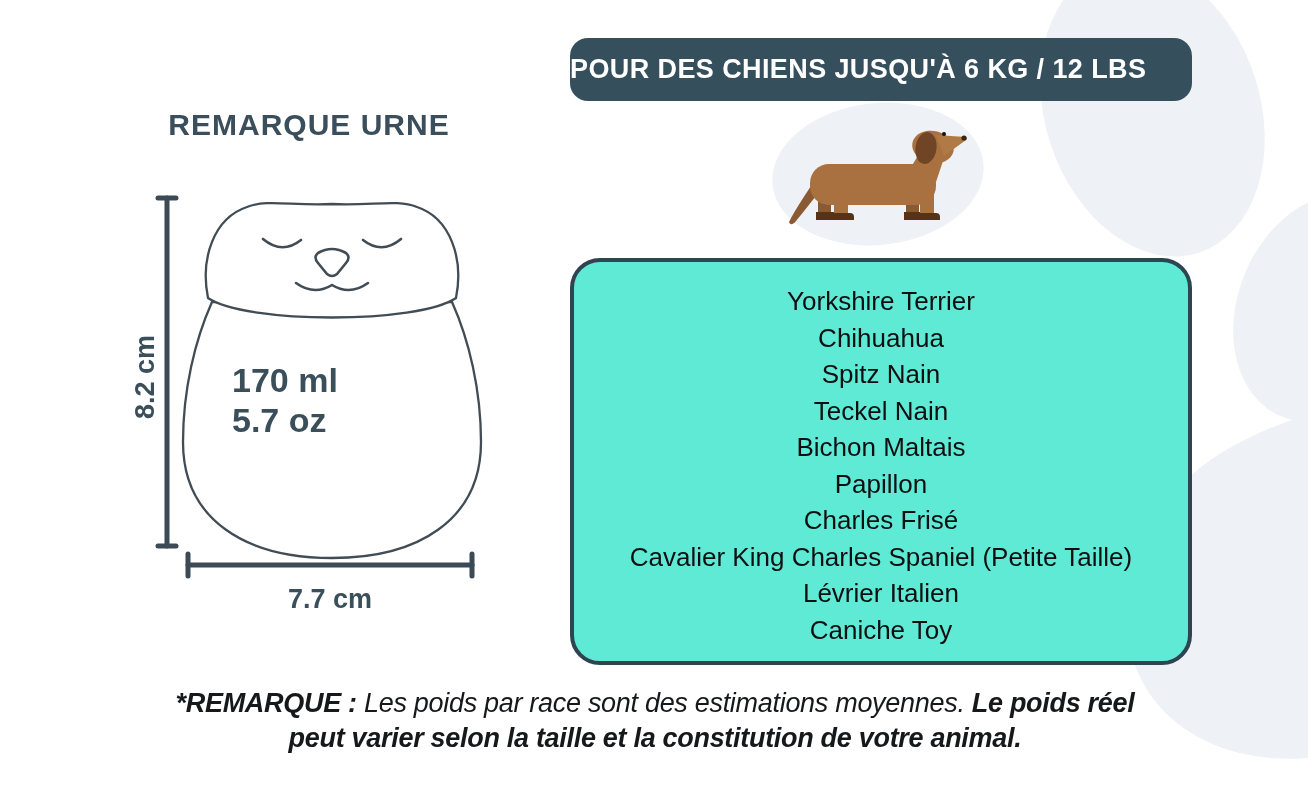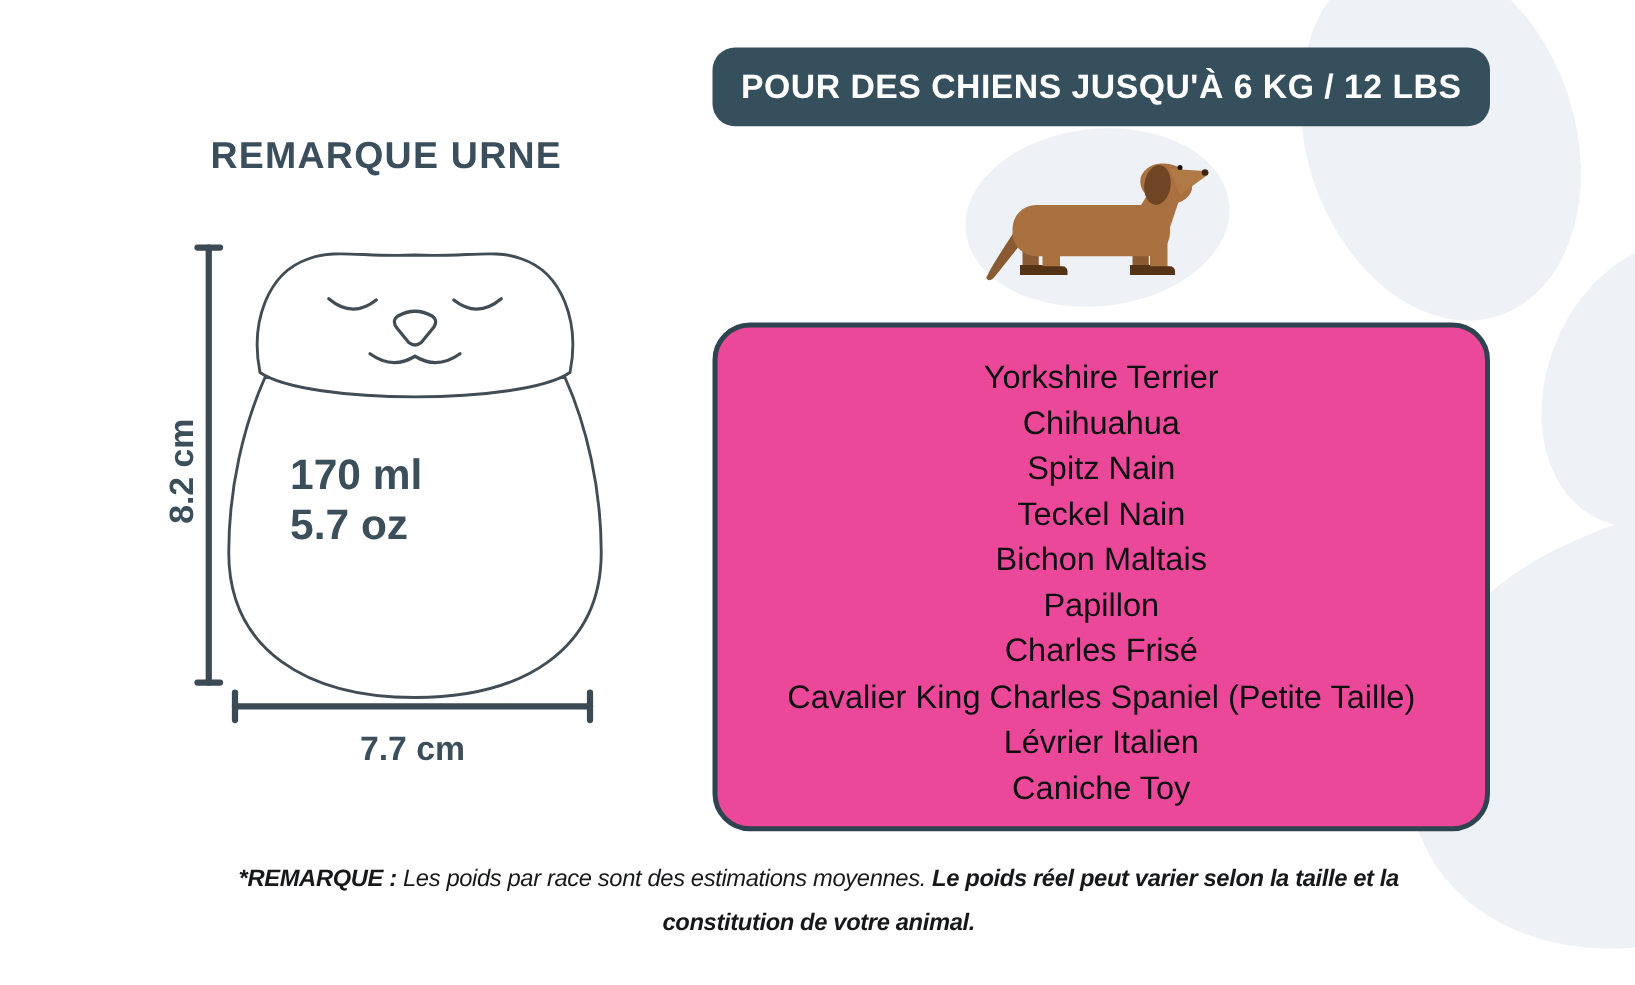--- a/index.html
+++ b/index.html
@@ -13,21 +13,21 @@
   .paw-shape { position:absolute; background:#eef1f5; border-radius:50%; z-index:0; }
   .paw-toe1 { left:772px; top:103px; width:212px; height:142px; transform:rotate(-6deg); }
   .paw-toe2 { left:1045px; top:-40px; width:215px; height:300px; transform:rotate(-18deg); }
   .paw-toe3 { left:1238px; top:190px; width:175px; height:235px; transform:rotate(22deg); }
   .paw-pad  { left:1118px; top:418px; width:420px; height:330px; transform:rotate(-24deg); border-radius:48%; }
 
   
   .banner {
     position:absolute; left:570px; top:38px; width:622px; height:63px; z-index:3;
     background:#354f5d; border-radius:18px;
-    display:flex; align-items:center; justify-content:center;
+    display:flex; align-items:center; justify-content:flex-start;
   }
   .banner-text {
     color:#ffffff; font-weight:bold; font-size:27px; letter-spacing:0.4px; white-space:nowrap;
   }
 
   
   .product-title {
     position:absolute; left:158px; top:108px; width:302px; z-index:2;
     text-align:center; color:#3b4e5b; font-weight:bold; font-size:30px; letter-spacing:1px;
   }
@@ -40,31 +40,31 @@
     position:absolute; left:232px; top:360px; width:200px; z-index:3;
     color:#3b4f5b; font-weight:bold; font-size:34px; line-height:40px;
   }
 
   
   .dog-svg { position:absolute; left:786px; top:120px; width:182px; height:107px; z-index:2; }
 
   
   .breed-panel {
     position:absolute; left:570px; top:258px; width:622px; height:407px; z-index:3;
-    background:#ec4899; border:4px solid #2e4450; border-radius:30px;
+    background:#5eead4; border:4px solid #2e4450; border-radius:30px;
     padding-top:21px;
   }
   .breed-item {
     text-align:center; font-size:26px; line-height:36.5px; color:#0e0f11;
   }
 
   
   .footnote {
     position:absolute; left:145px; top:686px; width:1020px; z-index:3;
-    text-align:center; font-size:19px; line-height:35px; color:#17181a;
+    text-align:center; font-size:27px; line-height:35px; color:#17181a;
     font-style:italic; letter-spacing:-0.3px;
   }
   .footnote .fn-bold { font-weight:bold; }
 </style>
 </head>
 <body>
 
 <div class="canvas">
 
   <div class="paw-shape paw-toe1"></div>

